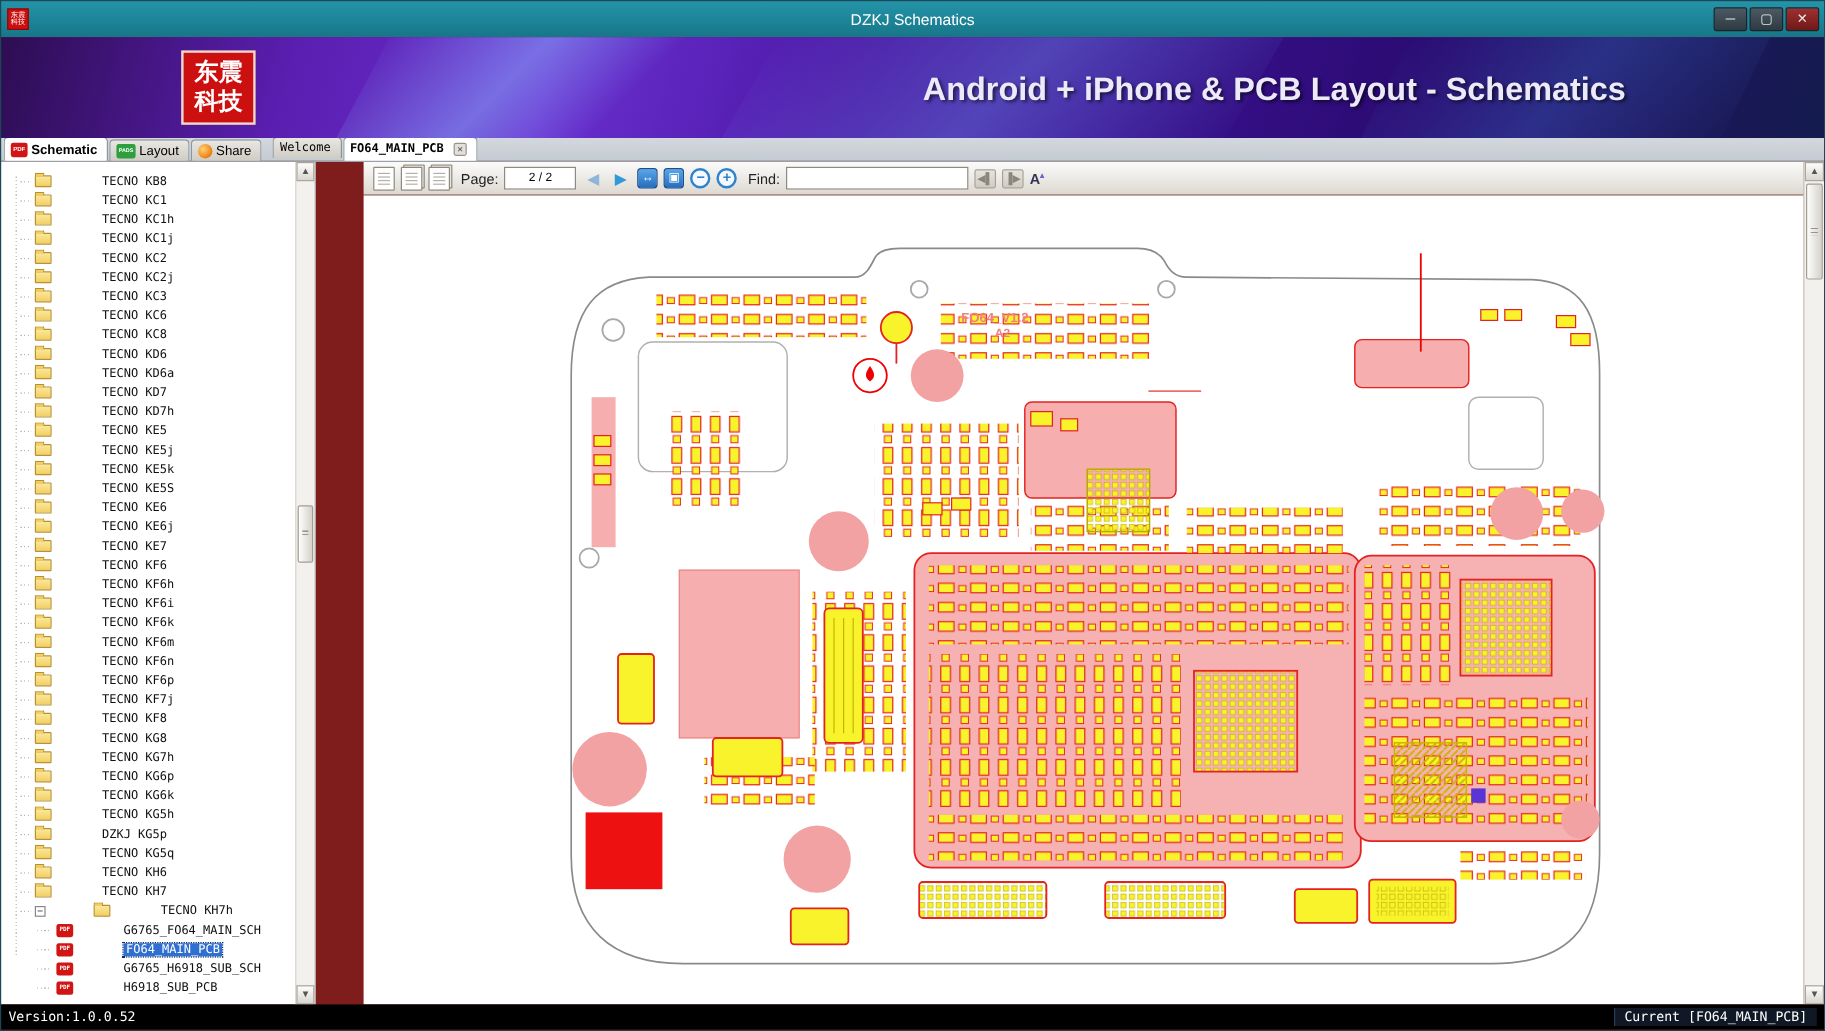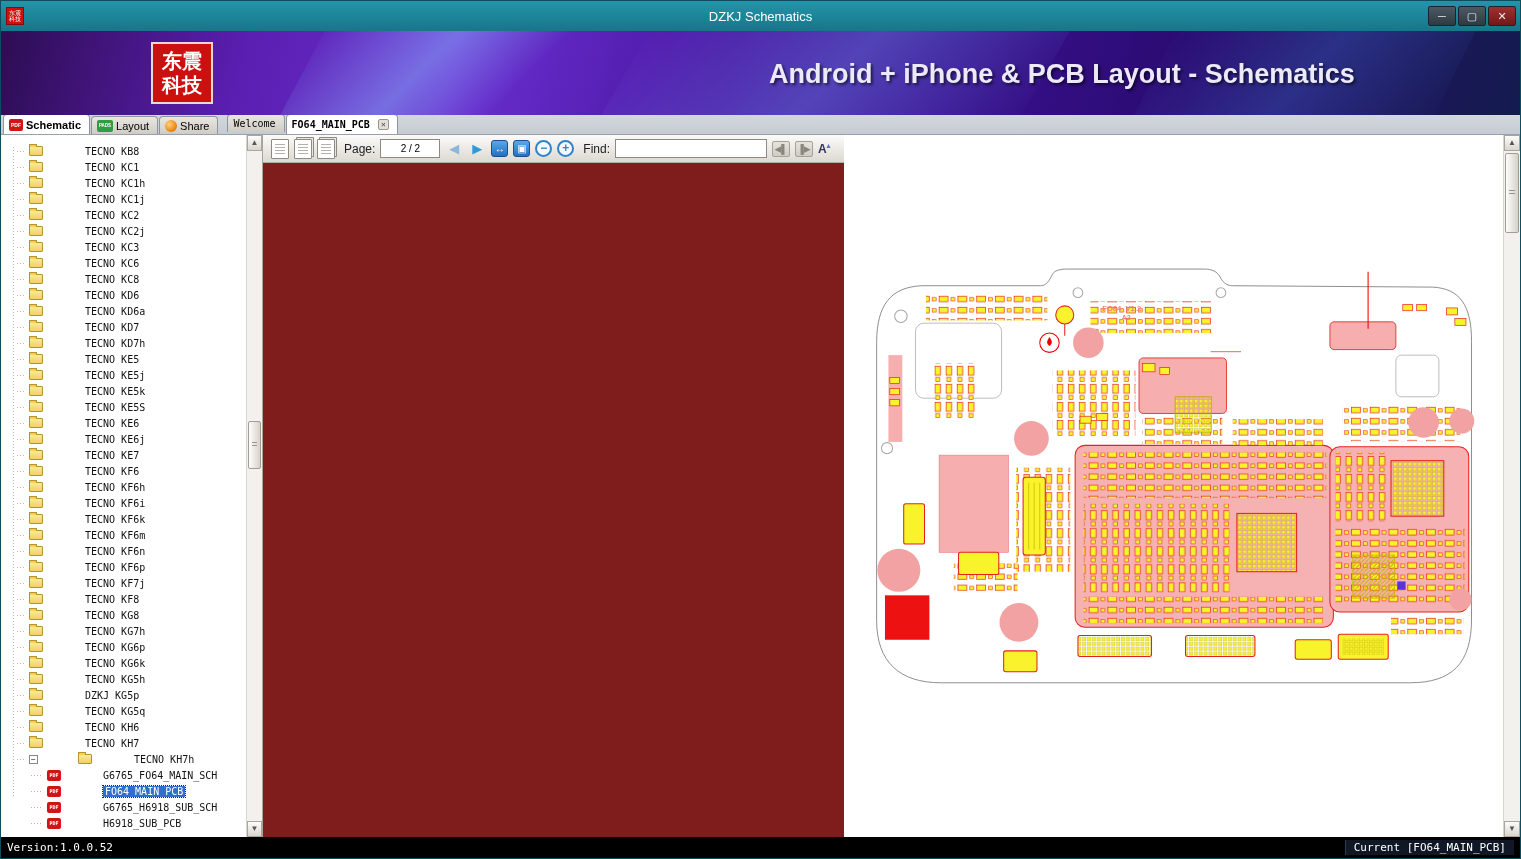--- a/index.html
+++ b/index.html
@@ -53,21 +53,21 @@
   .trow.sel .tlabel { background:#2e6fd0; color:#fff; outline:1px dotted #0a2a66; padding:0 2px; }
 
   
   .vscroll { width:16px; flex:0 0 auto; background:#f2f1ee; border-left:1px solid #d8d5cd; display:flex; flex-direction:column; }
   .sb-btn { height:16px; background:linear-gradient(#fdfdfc,#d9d6cf); border:1px solid #aaa69c; color:#555; font-size:8px; line-height:14px; text-align:center; }
   .sb-track { flex:1 1 auto; position:relative; }
   .sb-thumb { position:absolute; left:1px; right:1px; background:linear-gradient(90deg,#fdfdfc,#d5d2ca); border:1px solid #a19d93; border-radius:2px; }
   .sb-thumb .grip { position:absolute; left:3px; right:3px; top:50%; margin-top:-3px; height:6px; background:repeating-linear-gradient(to bottom,#9a958a 0 1px,transparent 1px 3px); }
 
   
-  .rightpane { flex:1 1 auto; display:flex; flex-direction:row; min-width:0; }
+  .rightpane { flex:1 1 auto; display:flex; flex-direction:column; min-width:0;margin-left:40px; }
 
   
   .toolbar { height:28px; flex:0 0 auto; background:linear-gradient(#fbfbfa,#ddd9d1); border-bottom:1px solid #b3afa6; display:flex; align-items:center; gap:5px; padding:0 8px; }
   .tb-ico { width:18px; height:20px; position:relative; background:#fff; border:1px solid #8f8a80; border-radius:1px; box-shadow:2px -2px 0 -1px #e8e6e0, 2px -2px 0 0 #8f8a80; }
   .tb-ico.single { box-shadow:none; }
   .tb-ico::after { content:""; position:absolute; left:3px; top:4px; width:10px; height:1px; background:#b5b1a8; box-shadow:0 3px 0 #b5b1a8, 0 6px 0 #b5b1a8, 0 9px 0 #b5b1a8; }
   .tb-label { font-size:12px; color:#222; margin-left:4px; }
   .page-input { width:60px; height:19px; border:1px solid #8f8a80; font-size:10px; text-align:center; font-family:"Liberation Sans",sans-serif; background:#fff; }
   .find-input { width:152px; height:19px; border:1px solid #8f8a80; font-size:11px; background:#fff; padding:0 3px; }
   .nav-arrow { font-size:13px; line-height:20px; width:18px; text-align:center; }

